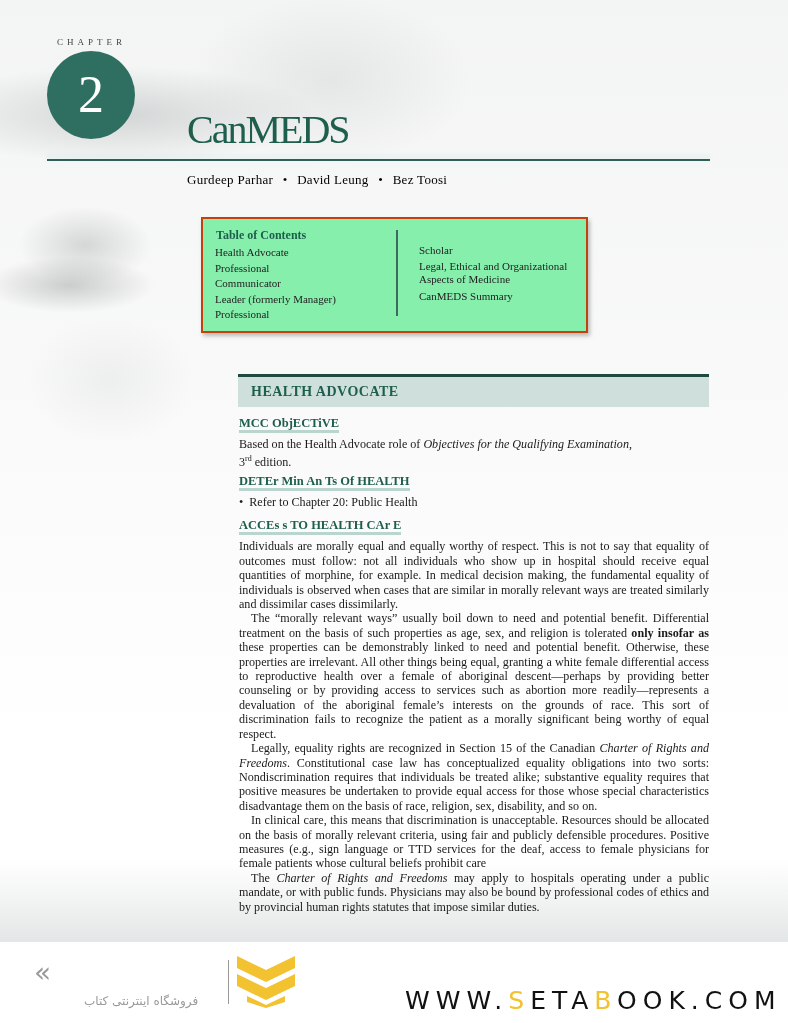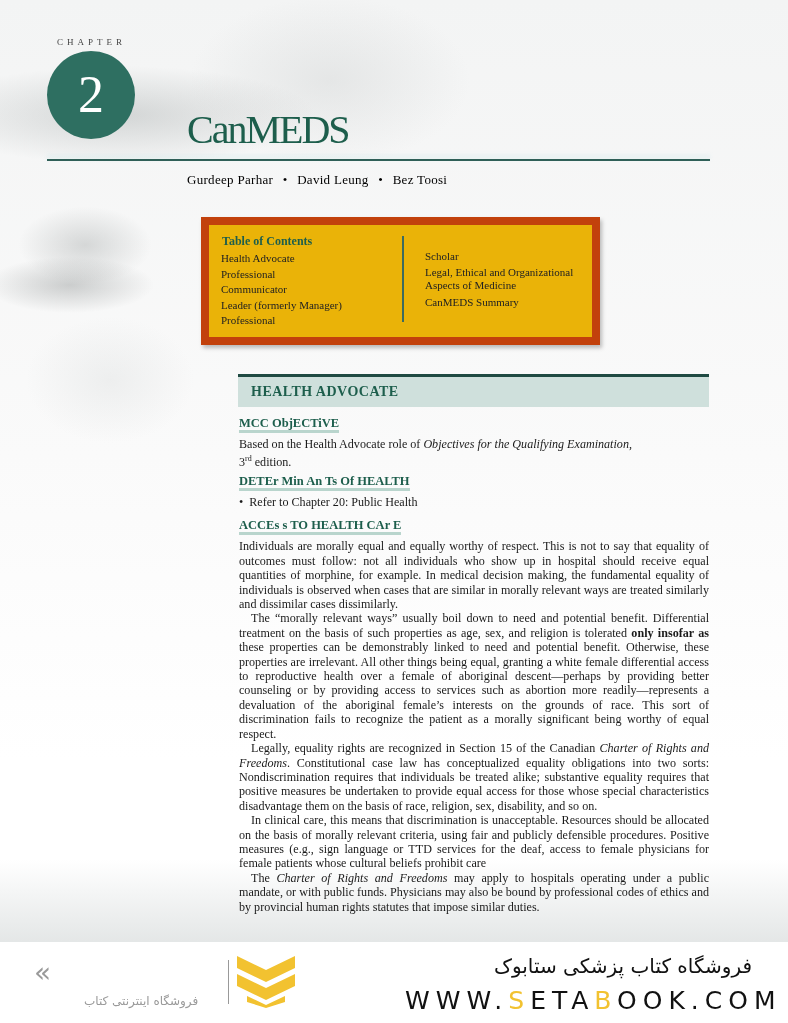--- a/index.html
+++ b/index.html
@@ -39,21 +39,21 @@
   }
   .title-rule {
     left: 47px; top: 159px; width: 663px; height: 2px; background: #2f5f57;
     box-shadow: 0 -3px 4px rgba(160,220,225,0.35);
   }
   .authors {
     left: 187px; top: 172px; font-size: 13px; color: #000000; letter-spacing: 0.3px;
   }
   .toc-box {
     left: 201px; top: 217px; width: 383px; height: 112px;
-    background: #eab308; border: 8px solid #c2410c;
+    background: #86efac; border: 2px solid #c2410c;
     box-shadow: 2px 3px 4px rgba(0,0,0,0.25);
   }
   .toc-title {
     position: absolute; left: 13px; top: 9px; font-size: 12px; font-weight: bold; color: #1d5e4c;
   }
   .toc-col { position: absolute; font-size: 11px; line-height: 15.5px; color: #222; }
   .toc-col.left { left: 12px; top: 26px; }
   .toc-col.right { left: 216px; top: 24px; width: 165px; }
   .toc-col.right div { margin-bottom: 1px; }
   .toc-divider {
@@ -154,15 +154,14 @@
 
 <div class="footer">
   <div class="logo-arrows">«</div>
   <div class="logo-sub">فروشگاه اینترنتی کتاب</div>
   <div class="logo-sep"></div>
   <svg class="logo-chevrons" viewBox="0 0 58 52">
     <polygon points="0,0 29,14 58,0 58,12 29,26 0,12" fill="#f2c230"></polygon>
     <polygon points="0,18 29,32 58,18 58,30 29,44 0,30" fill="#f2c230"></polygon>
     <polygon points="10,40 29,49 48,40 48,46 29,52 10,46" fill="#f2c230"></polygon>
   </svg>
-  <div class="shop-fa">فروشگاه کتاب پزشکی ستابوک</div>
   <div class="shop-url"><span>WWW.</span><span class="accent">S</span><span>ETA</span><span class="accent">B</span><span>OOK.COM</span></div>
 </div>
 
 </body></html>

